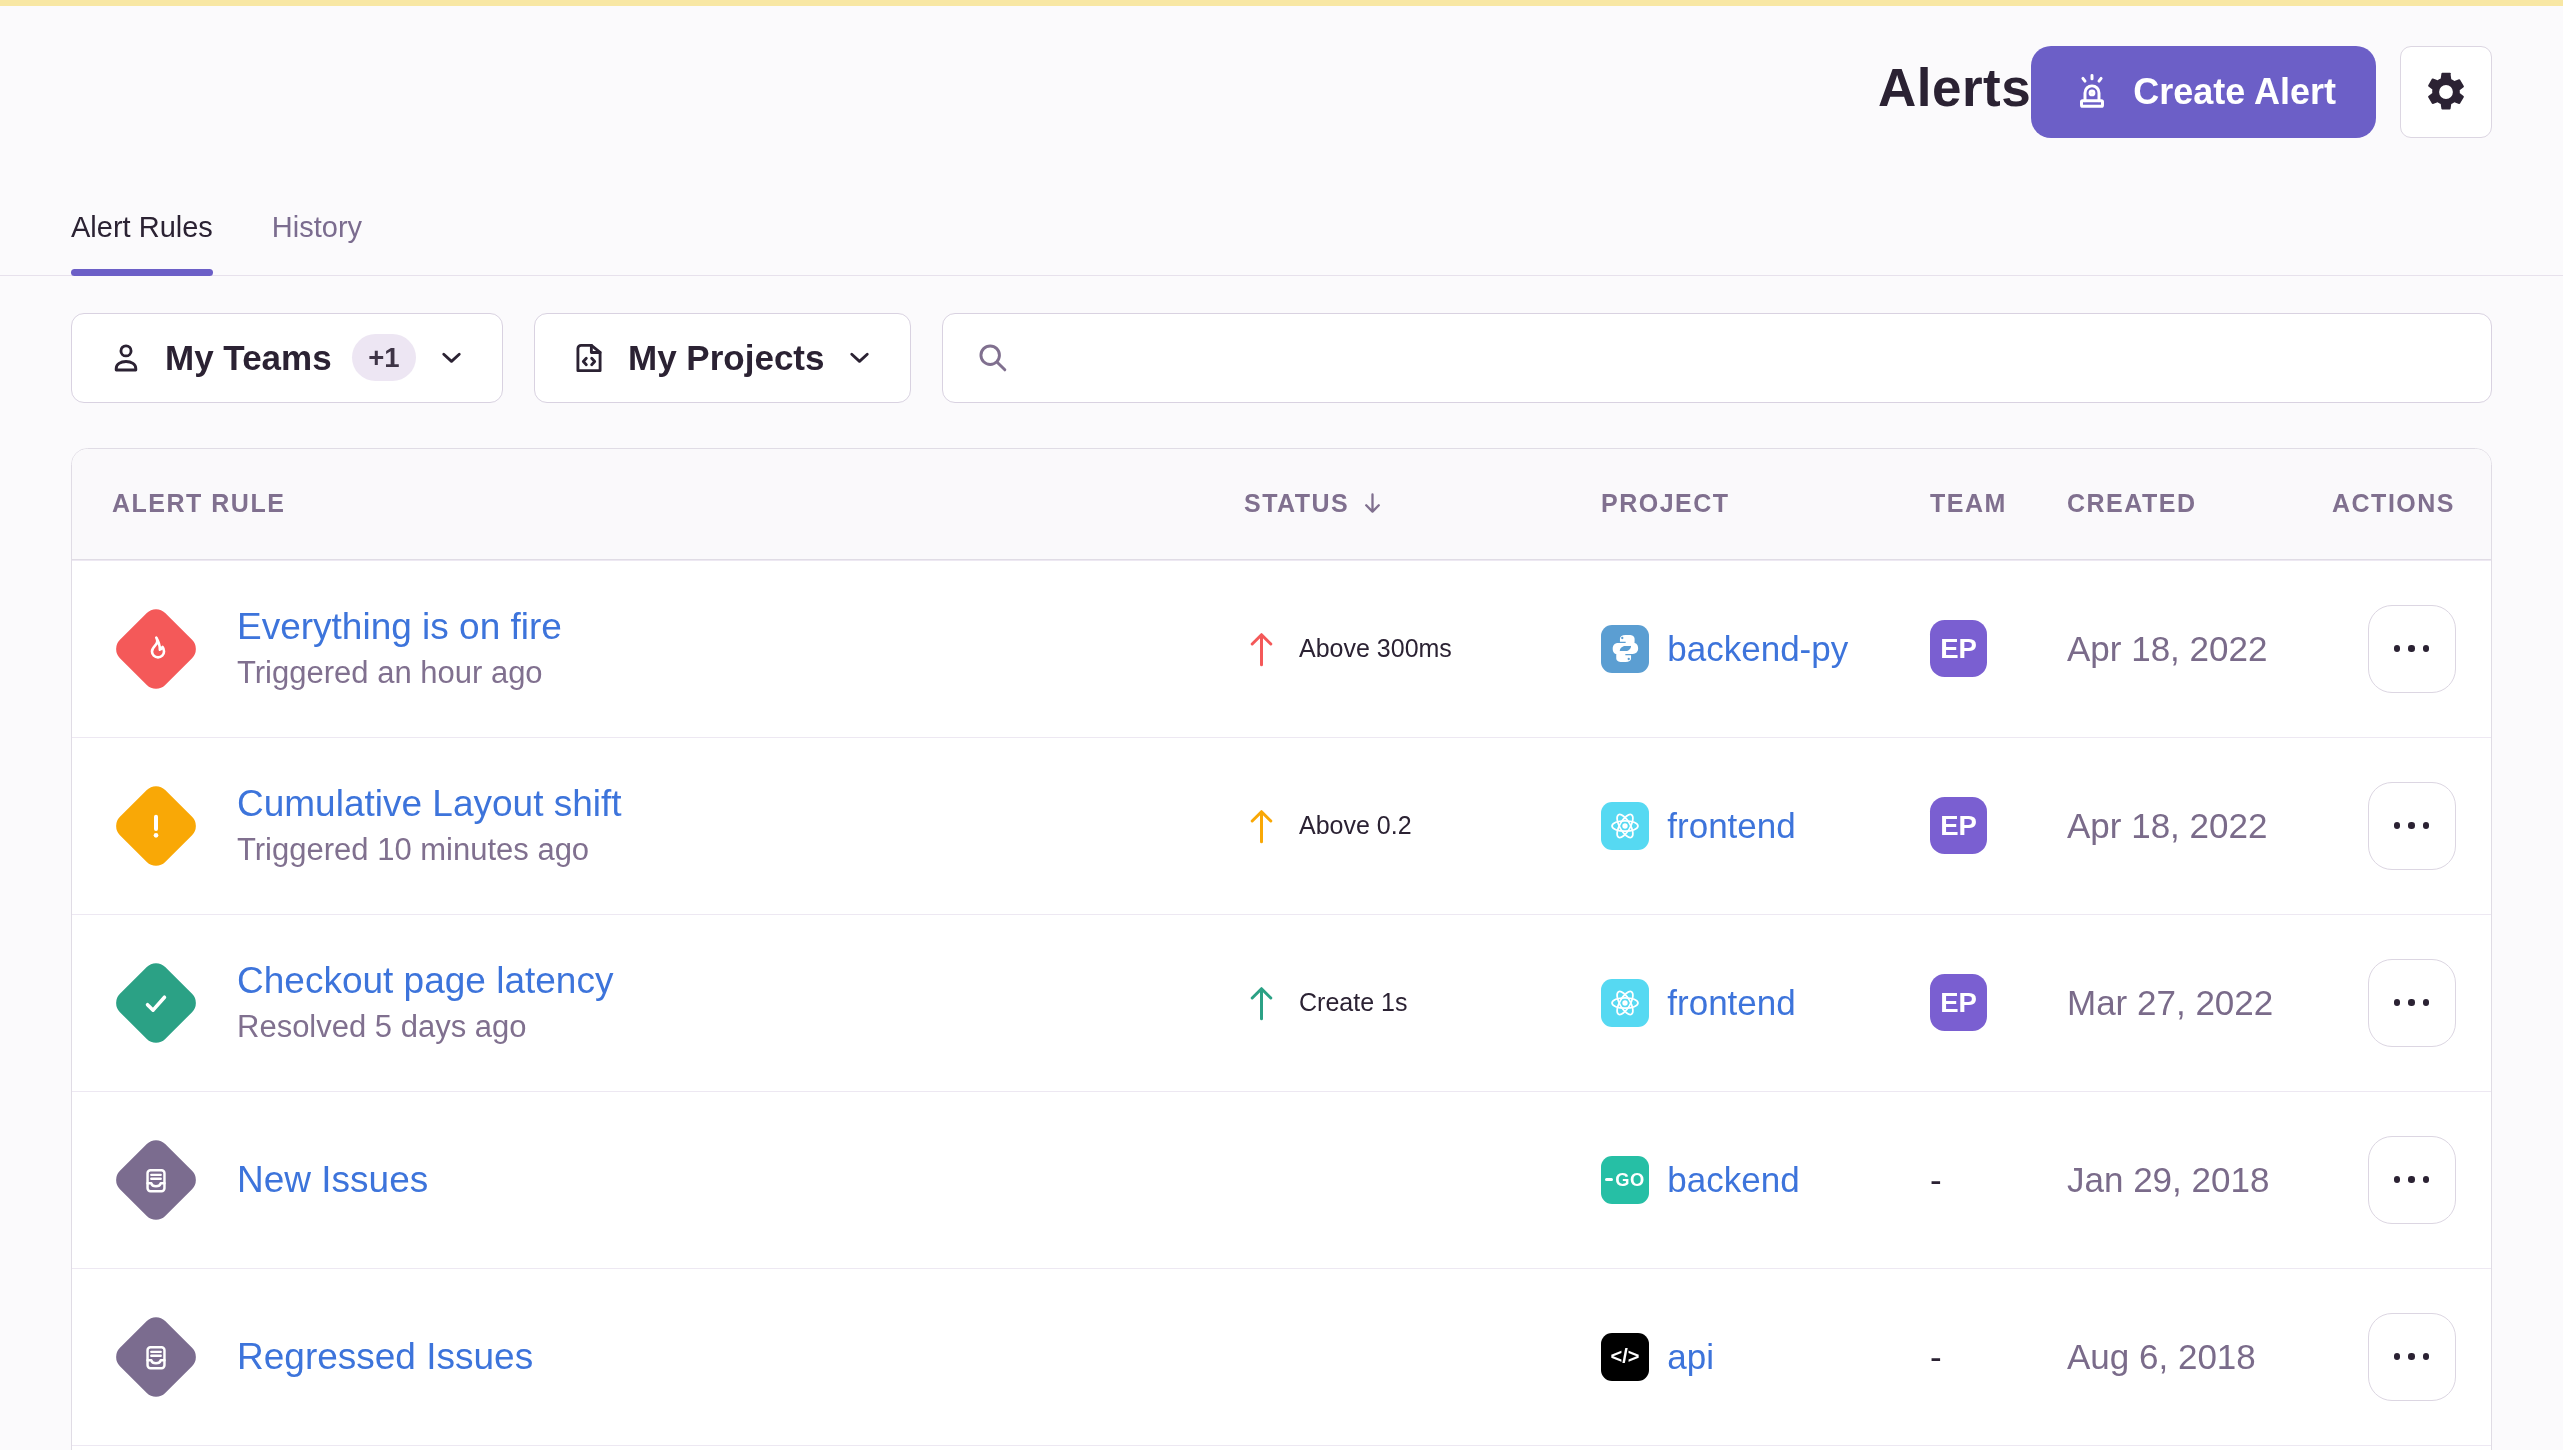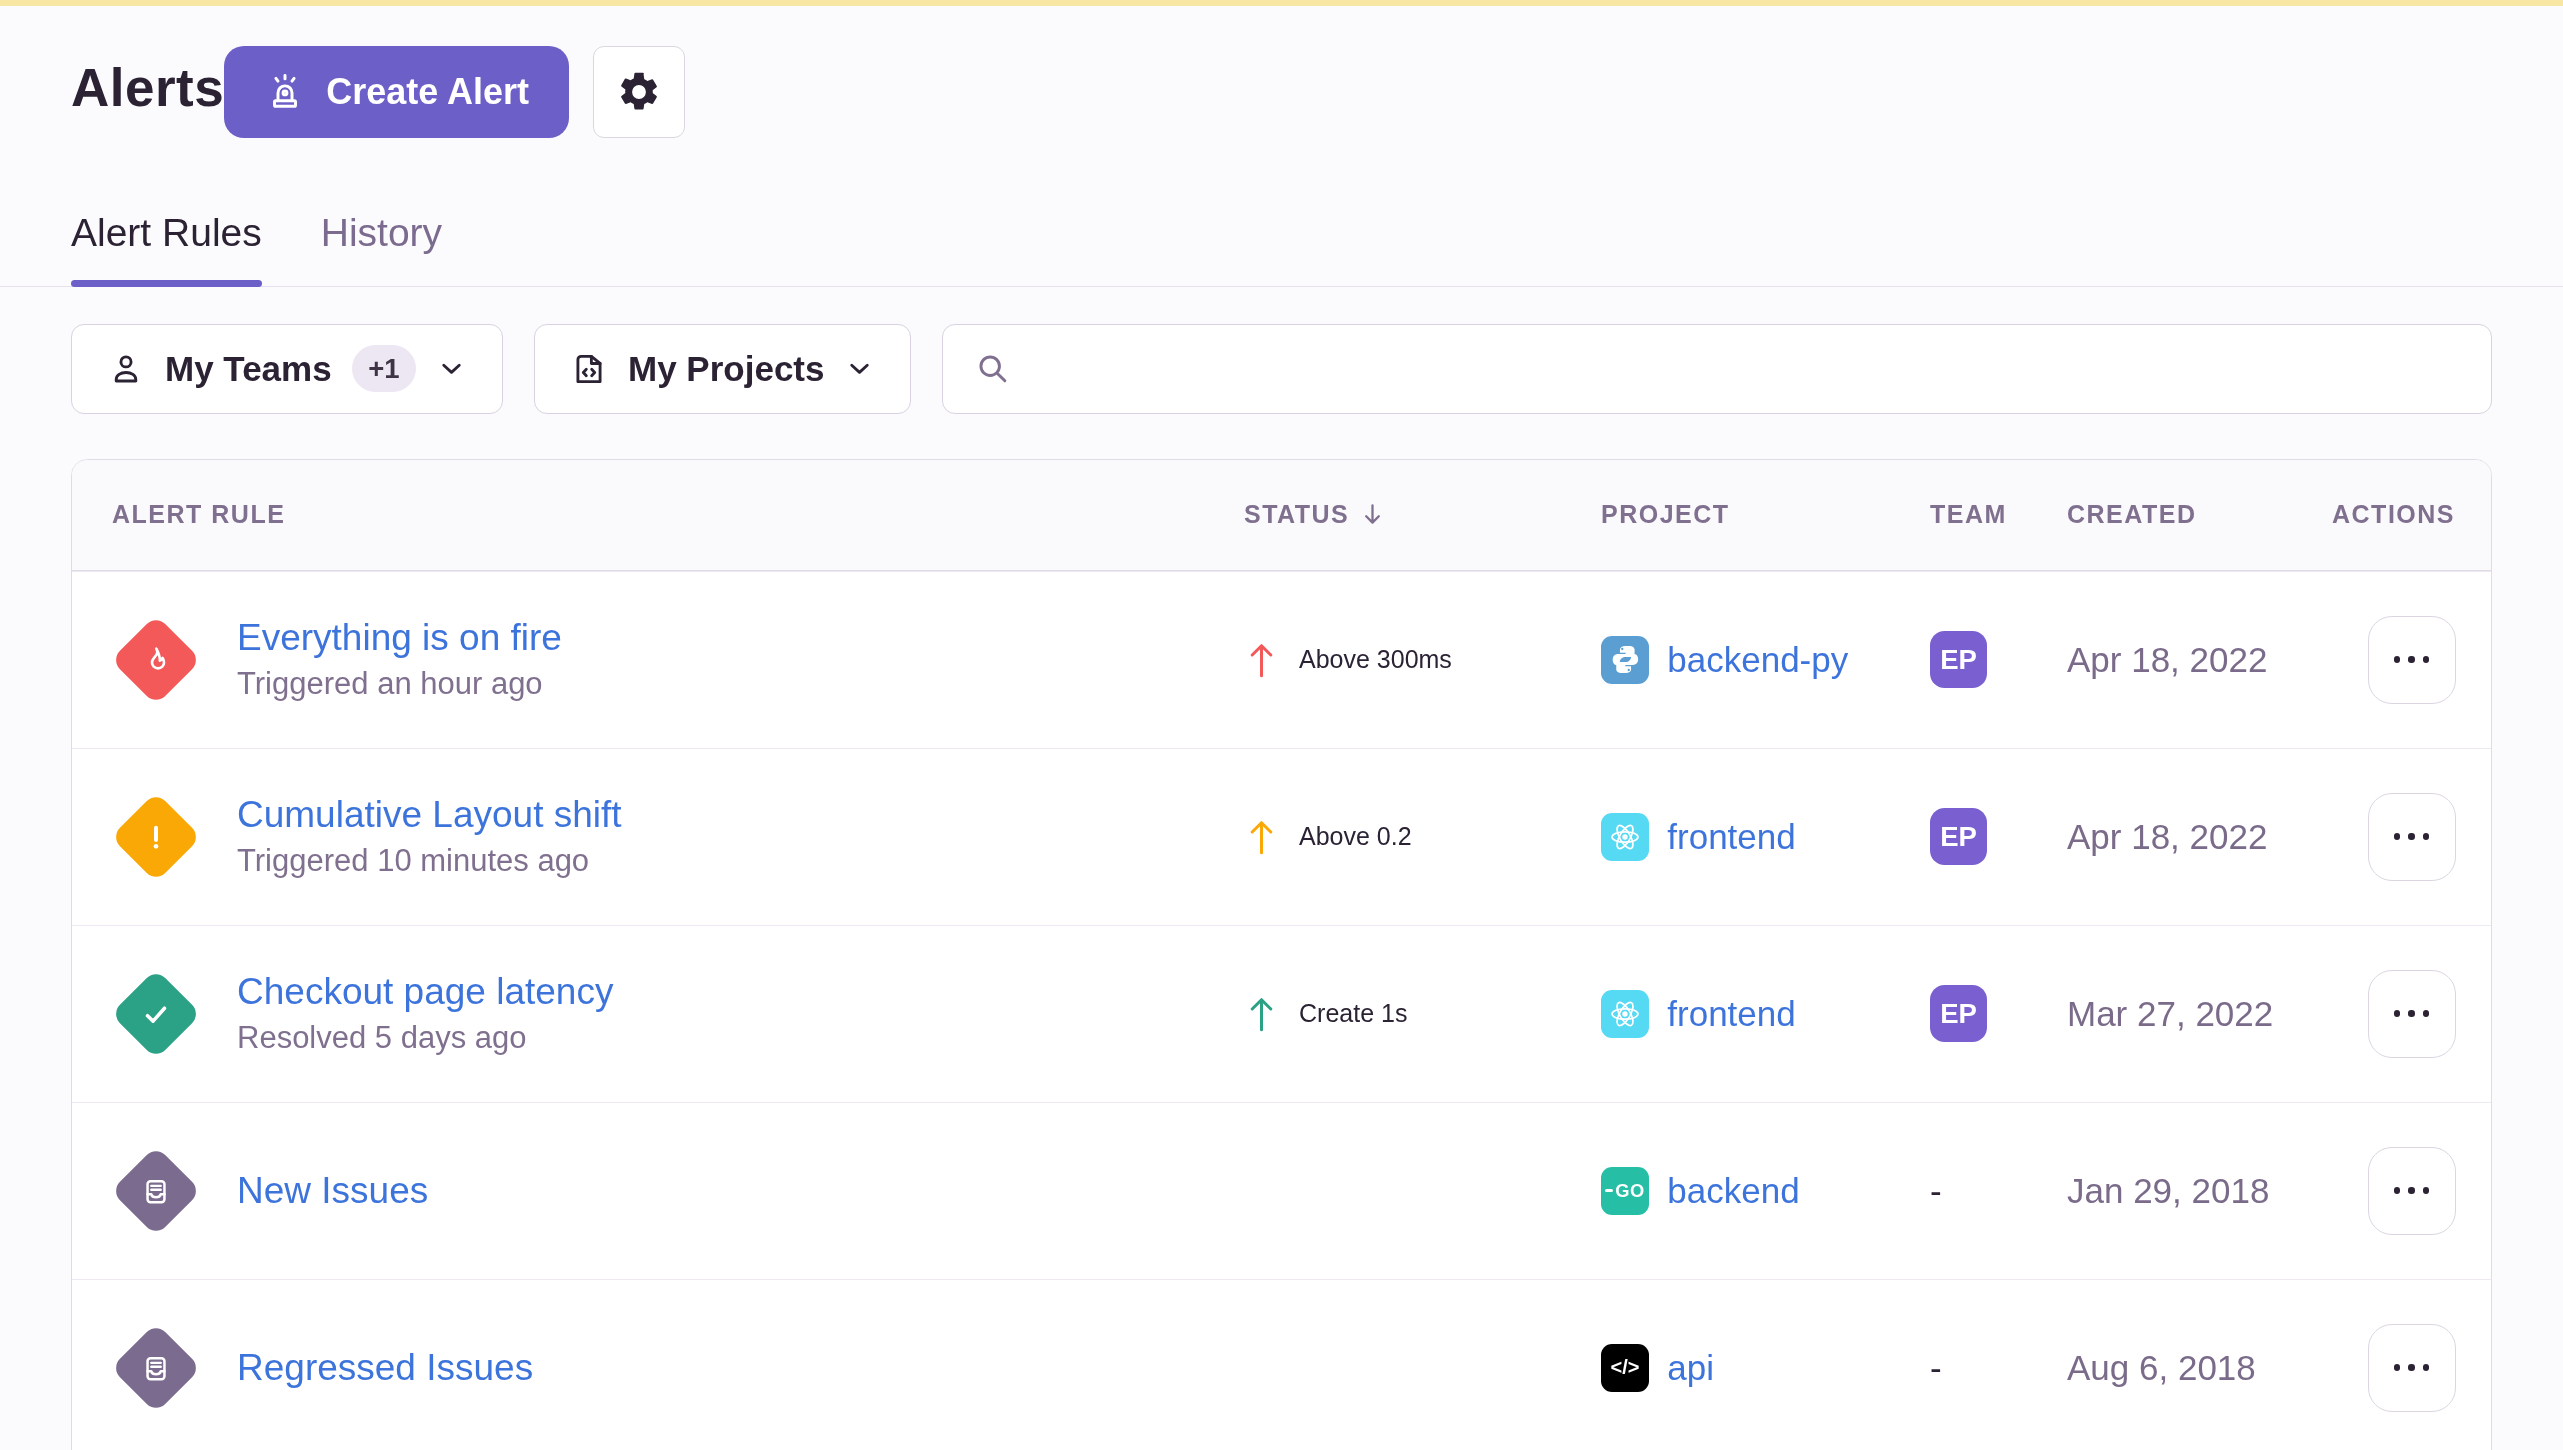--- a/index.html
+++ b/index.html
@@ -5,36 +5,36 @@
   * { margin:0; padding:0; box-sizing:border-box; }
   html,body { width:2563px; height:1450px; overflow:hidden; }
   body {
     font-family:"Liberation Sans","DejaVu Sans",sans-serif;
     background:#FBFAFC; color:#2B2233;
   }
   .top-strip { height:5.5px; background:#F8E7A4; }
   .page { padding:0 71px; }
 
   
-  .header-row { display:flex; justify-content:flex-start; align-items:flex-start; }
+  .header-row { display:flex; justify-content:flex-end; align-items:flex-start; }
   .page-title { margin-top:51px; font-size:53px; font-weight:700; letter-spacing:0.5px; color:#2B2233; }
   .header-actions { display:flex; gap:24px; margin-top:40px; }
   .btn-create {
     display:flex; align-items:center; gap:20px; height:92px; padding:0 40px;
     background:#6C5FC7; border:none; border-radius:20px; cursor:pointer;
     color:#fff; font-size:36px; font-weight:700; font-family:inherit;
   }
   .btn-gear {
     width:92px; height:92px; background:#fff; border:1.8px solid #DCD6E2;
     border-radius:11px; display:flex; align-items:center; justify-content:center; cursor:pointer;
   }
 
   
   .tabs-wrap { display:flex; gap:59px; margin:73px -71px 0; padding:0 71px; border-bottom:1.8px solid #E7E1EC; }
-  .tab { position:relative; padding-bottom:31px; font-size:39px; cursor:pointer; }
+  .tab { position:relative; padding-bottom:31px; font-size:29px; cursor:pointer; }
   .tab.active { color:#2B2233; }
   .tab.active::after { content:""; position:absolute; left:0; right:0; bottom:-1.8px; height:7.3px; border-radius:5.5px; background:#6C5FC7; }
   .tab.inactive { color:#7B6C8F; }
 
   
   .filters { display:flex; gap:31px; margin-top:37px; }
   .filter-btn {
     display:flex; align-items:center; gap:20px; height:90px; padding:4px 35px;
     background:#fff; border:1.8px solid #D9D2E1; border-radius:13px; cursor:pointer;
     font-size:35px; font-weight:700; color:#2B2233; font-family:inherit;

